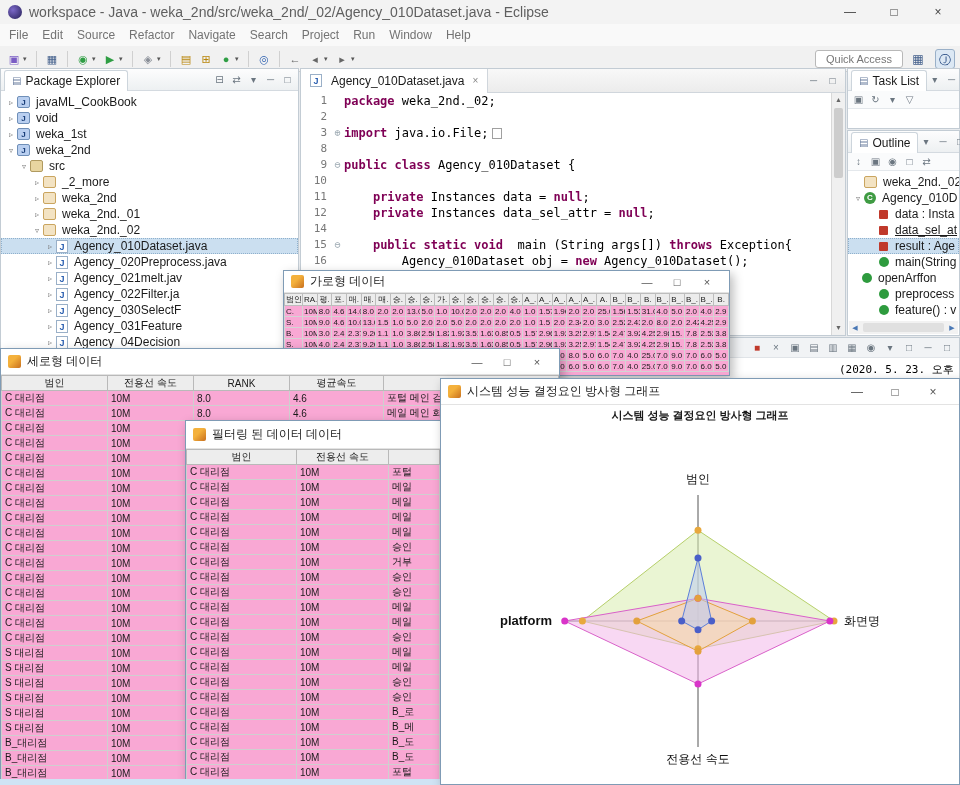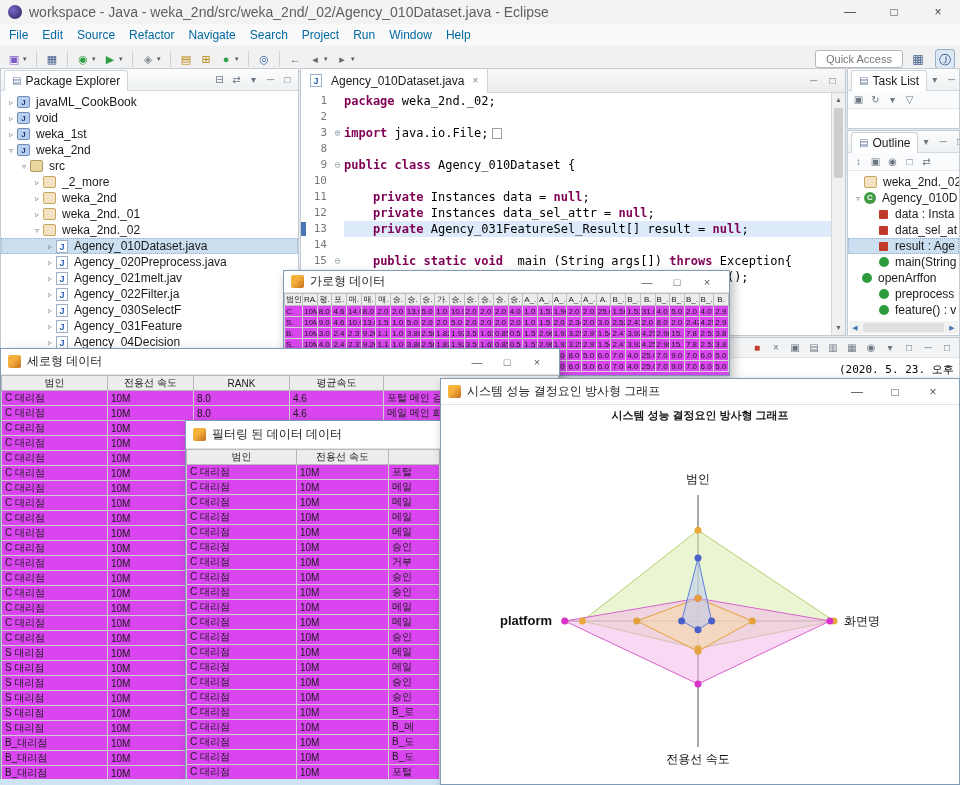--- a/index.html
+++ b/index.html
@@ -8,21 +8,21 @@
   #screen{position:relative;width:960px;height:785px;background:#e8ebee;overflow:hidden}
   .abs{position:absolute}
 
   
   .titlebar{left:0;top:0;width:960px;height:24px;background:#f3f3f3;display:flex;align-items:center;padding-left:8px;gap:7px}
   .app-icon{width:14px;height:14px;border-radius:50%;background:radial-gradient(circle at 35% 35%,#7b68c8,#241e55);flex:none}
   .titlebar .title{color:#5f5f5f;font-size:14px;white-space:nowrap}
   .win-btns{margin-left:auto;display:flex}
   .win-btn{width:44px;height:24px;line-height:24px;text-align:center;color:#444;font-size:12px}
   .menubar{left:0;top:24px;width:960px;height:22px;background:#f9f9f9;display:flex;align-items:center;padding-left:2px}
-  .menu-item{padding:2px 7px;color:#0369a1}
+  .menu-item{padding:2px 7px;color:#737373}
   .toolbar{left:0;top:46px;width:960px;height:26px;background:#f1f1f1;border-bottom:1px solid #cfcfcf;display:flex;align-items:center;padding:0 5px}
   .tb-icons{display:flex;align-items:center;gap:2px}
   .tb-ic{width:18px;height:18px;font-size:11px;line-height:18px;text-align:center;border-radius:2px}
   .tb-dd{font-size:7px;color:#555;margin-left:-2px;width:7px}
   .tb-sep{width:1px;height:16px;background:#d0d0d0;margin:0 4px;display:inline-block}
   .quick-access{margin-left:auto;border:1px solid #b8b8b8;border-radius:3px;padding:1px 10px;color:#777;font-size:11px;background:#fff;height:18px;line-height:14px}
   .persp{width:20px;height:20px;line-height:20px;text-align:center;color:#44608c;font-size:12px;margin-left:5px}
   .persp.active{border:1px solid #9ab0c8;background:#dce8f4;border-radius:3px;color:#1a3f7a}
 
   
@@ -79,21 +79,21 @@
 
   
   .console{left:300px;top:337px;width:660px;height:448px}
   .console-bar{height:20px;background:#f1f3f5;border-bottom:1px solid #e0e4e8;display:flex;align-items:center;justify-content:flex-end;padding:0 4px}
   .c-icons{display:flex;gap:3px}
   .c-ic{width:16px;height:16px;text-align:center;line-height:16px;font-size:10px;color:#6b7680}
   .console-body{position:relative;height:calc(100% - 20px);background:#fff}
   .console-ts{position:absolute;left:538px;top:4px;font-size:11px;color:#000;font-family:"DejaVu Sans Mono",monospace;white-space:nowrap}
 
   
-  .fwin{position:absolute;background:#d946ef;border:1px solid #7f9bb5;box-shadow:3px 4px 10px rgba(0,0,0,.28)}
+  .fwin{position:absolute;background:#f9a8d4;border:1px solid #7f9bb5;box-shadow:3px 4px 10px rgba(0,0,0,.28)}
   .fwin-title{background:#fff;border-bottom:1px solid #e3e3e3;display:flex;align-items:center;padding:0 7px;gap:6px;font-size:12px;color:#222}
   .fwin-ico{width:13px;height:13px;background:linear-gradient(135deg,#f4b13c 40%,#c86f1e);border-radius:2px;flex:none}
   .fwin-btns{margin-left:auto;display:flex}
   .fwin-btn{width:30px;text-align:center;color:#555;font-size:11px}
   .fwin-hz{left:283px;top:270px;width:447px;height:106px;z-index:15}
   .fwin-hz .fwin-title{height:22px}
   .fwin-vt{left:0;top:348px;width:560px;height:437px;z-index:20}
   .fwin-vt .fwin-title{height:26px}
   .fwin-ft{left:185px;top:420px;width:256px;height:365px;z-index:30}
   .fwin-ft .fwin-title{height:28px}
@@ -333,25 +333,20 @@
         <div class="cline">
           <span class="ln">11</span>
           <span class="fold"></span>
           <span class="ct"><span class="seg-p">    </span><span class="seg-k">private</span><span class="seg-p"> Instances data = </span><span class="seg-k">null</span><span class="seg-p">;</span></span>
         </div>
         <div class="cline">
           <span class="ln">12</span>
           <span class="fold"></span>
           <span class="ct"><span class="seg-p">    </span><span class="seg-k">private</span><span class="seg-p"> Instances data_sel_attr = </span><span class="seg-k">null</span><span class="seg-p">;</span></span>
         </div>
-        <div class="cline current">
-          <span class="ln">13</span>
-          <span class="fold"></span>
-          <span class="ct"><span class="seg-p">    </span><span class="seg-k">private</span><span class="seg-p"> Agency_031FeatureSel_Result[] result = </span><span class="seg-k">null</span><span class="seg-p">;</span></span>
-        </div>
         <div class="cline">
           <span class="ln">14</span>
           <span class="fold"></span>
           <span class="ct"></span>
         </div>
         <div class="cline">
           <span class="ln">15</span>
           <span class="fold">⊖</span>
           <span class="ct"><span class="seg-p">    </span><span class="seg-k">public</span><span class="seg-p"> </span><span class="seg-k">static</span><span class="seg-p"> </span><span class="seg-k">void</span><span class="seg-p">  main (String args[]) </span><span class="seg-k">throws</span><span class="seg-p"> Exception{</span></span>
         </div>
@@ -425,21 +420,21 @@
         <div class="trow" style="padding-left: 4px;">
           <span class="texp">▿</span>
           <span class="tic ic-class">C</span>
           <span class="tlabel">Agency_010D</span>
         </div>
         <div class="trow" style="padding-left: 17px;">
           <span class="texp"></span>
           <span class="tic ic-field"></span>
           <span class="tlabel">data : Insta</span>
         </div>
-        <div class="trow" style="padding-left: 17px;">
+        <div class="trow" style="padding-left: 17px; text-decoration: underline;">
           <span class="texp"></span>
           <span class="tic ic-field"></span>
           <span class="tlabel">data_sel_at</span>
         </div>
         <div class="trow selected" style="padding-left: 17px;">
           <span class="texp"></span>
           <span class="tic ic-field"></span>
           <span class="tlabel">result : Age</span>
         </div>
         <div class="trow" style="padding-left: 17px;">

